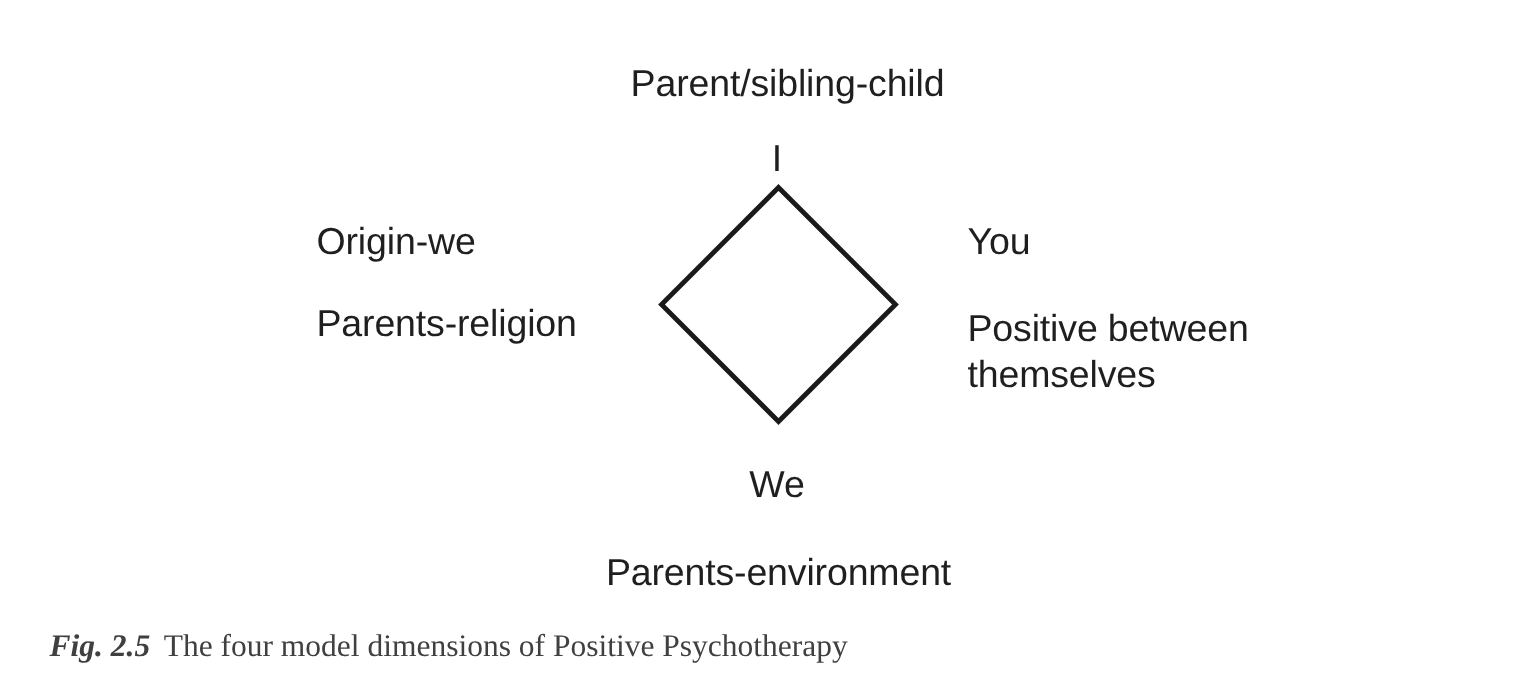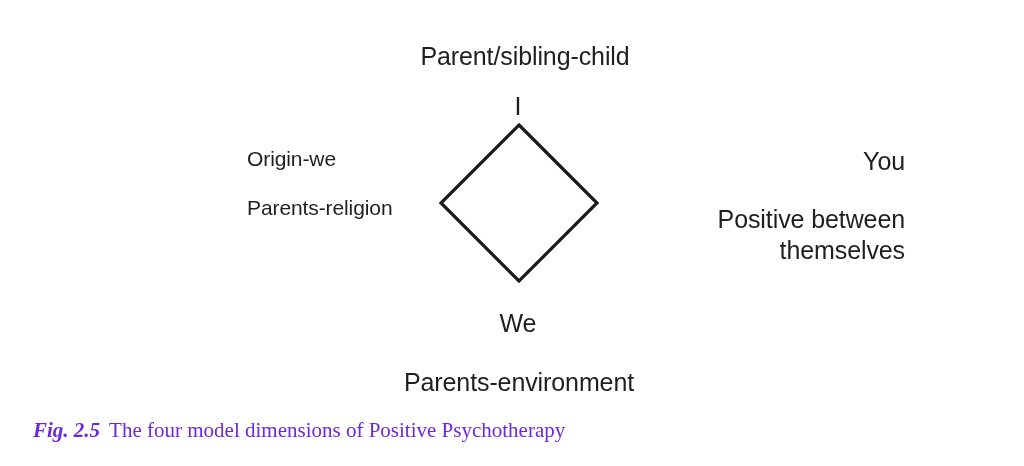--- a/index.html
+++ b/index.html
@@ -57,32 +57,30 @@
   
   #left-block {
     position: absolute;
     left: 211px;
     top: 146px;
     width: 200px;
   }
   #left-block .lbl {
     position: static;
     display: block;
-    font-size: 21px;
-    margin-left: 36px;
+    font-size: 25px;
   }
   #label-origin-we { margin-bottom: 23px; }
 
   
   #right-block {
     position: absolute;
     left: 645px;
     top: 146px;
     width: 260px;
-    text-align: right;
   }
   #right-block .lbl {
     position: static;
     display: block;
     font-size: 25px;
     white-space: normal;
   }
   #label-you { margin-bottom: 26px; }
   #label-parents-between { line-height: 1.25; }
 
@@ -117,21 +115,21 @@
     stroke-linejoin: miter;
   }
 
   
   #caption {
     position: absolute;
     left: 33px;
     top: 418px;
     font-family: "Liberation Serif", serif;
     font-size: 21px;
-    color: #6d28d9;
+    color: #404040;
     white-space: nowrap;
   }
   #caption-number {
     font-weight: bold;
     font-style: italic;
     font-family: "Liberation Serif", serif;
   }
   #caption-text {
     font-weight: normal;
     font-style: normal;

